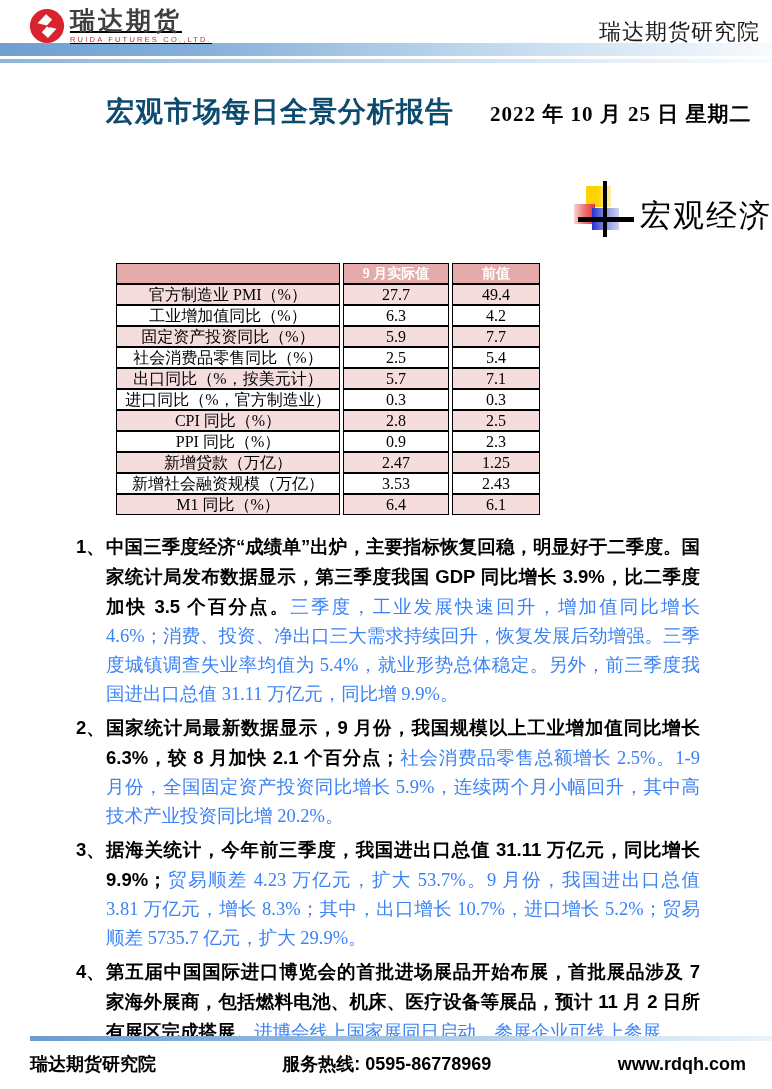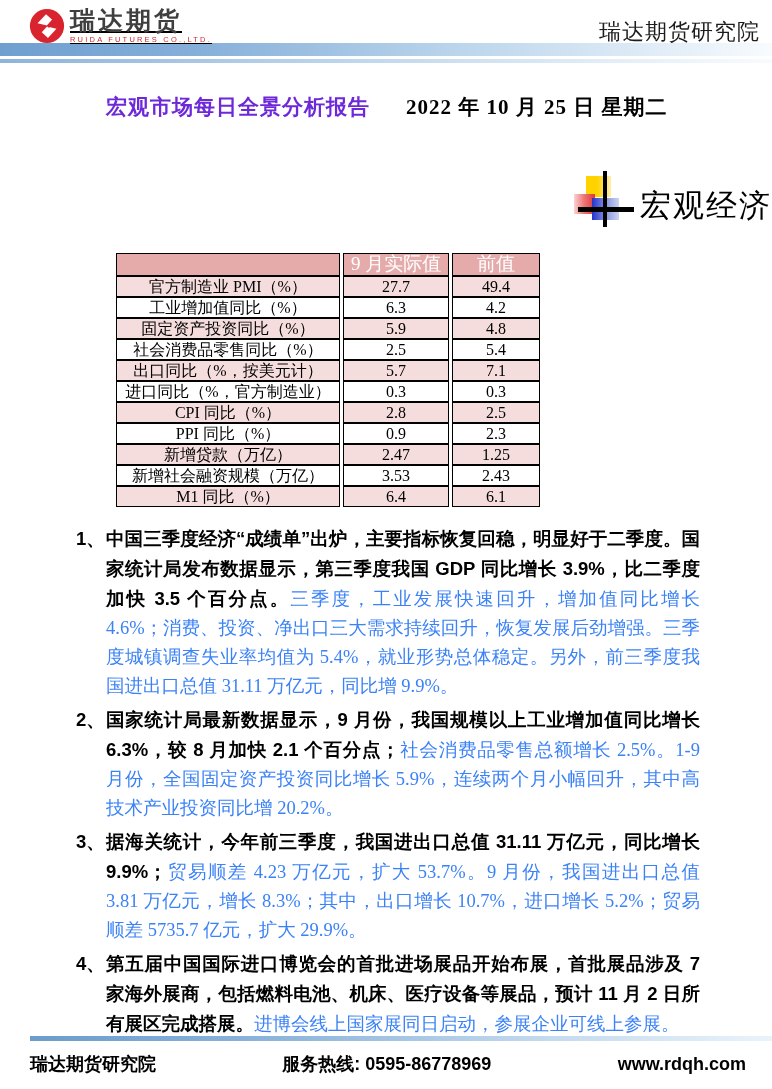--- a/index.html
+++ b/index.html
@@ -25,21 +25,21 @@
   .institute { font-family: "Liberation Sans", sans-serif; font-size: 22px; color: #1c1c1c; margin-top: 10px; letter-spacing: 1px; }
 
   
   .bar1 { height: 13px; width: 100%;
     background: linear-gradient(to right, #6f9fd0 0%, #85afd9 25%, #bcd6ec 60%, #e8f1f9 90%, #f8fbfe 100%); }
   .bar2 { height: 4px; width: 100%; margin-top: 3px;
     background: linear-gradient(to right, #8db4dc 0%, #b9d2ea 40%, #e3eef8 80%, #f8fbfe 100%); }
 
   
   .title-row { display: flex; align-items: baseline; margin: 30px 0 0 106px; }
-  .report-title { font-family: "Liberation Sans", sans-serif; font-weight: bold; font-size: 21px; letter-spacing: 1px; color: #6d28d9; }
+  .report-title { font-family: "Liberation Sans", sans-serif; font-weight: bold; font-size: 28px; letter-spacing: 1px; color: #0c4a6e; }
   .report-date { font-family: "Liberation Serif", serif; font-weight: bold; font-size: 21px; margin-left: 36px; letter-spacing: 1px; }
 
   
   .section-heading { display: flex; align-items: flex-end; margin: 48px 0 0 70px; height: 58px; justify-content: flex-end; }
   .bullet { position: relative; width: 50px; height: 56px; flex: 0 0 auto; overflow: visible; }
   .sq-yellow { position: absolute; left: 12px; top: 5px; width: 25px; height: 21px;
     background: linear-gradient(to right, #ffd200 0%, #ffd200 45%, #fdf0b0 100%); }
   .sq-red { position: absolute; left: 0; top: 23px; width: 21px; height: 20px;
     background: linear-gradient(to left, #e03636 0%, #ee7a7a 55%, #f9d3d3 100%); }
   .sq-blue { position: absolute; left: 18px; top: 27px; width: 27px; height: 22px;
@@ -48,21 +48,21 @@
   .cross-v { position: absolute; left: 29px; top: 0; width: 4px; height: 56px; background: #000; }
   .cross-h { position: absolute; left: 4px; top: 36px; width: 56px; height: 5px; background: #000; }
   .section-title { font-family: "Liberation Serif", serif; font-size: 31px; font-weight: normal; margin-left: 16px; letter-spacing: 2px; line-height: 1; padding-bottom: 6px; }
 
   
   .macro-table { margin: 26px 0 0 113px; border-collapse: separate; border-spacing: 3px 0; }
   .macro-table th, .macro-table td {
     border: 1px solid #000; text-align: center; vertical-align: middle;
     height: 21px; padding: 0 4px; font-size: 16px; line-height: 1.1;
   }
-  .macro-table th { background: #e5abab; color: #fff; font-weight: normal; font-size: 19px; }
+  .macro-table th { background: #e5abab; color: #fff; font-weight: bold; font-size: 14px; }
   .col-label { width: 224px; }
   .col-cur { width: 106px; }
   .col-prev { width: 88px; }
   .macro-table tbody tr:nth-child(odd) td { background: #f6dddd; }
   .macro-table tbody tr:nth-child(even) td { background: #ffffff; }
 
   
   .news { margin: 17px 0 0 76px; width: 624px; }
   .news-item { display: flex; margin-bottom: 4px; }
   .news-num { flex: 0 0 30px; font-family: "Liberation Sans", sans-serif; font-weight: bold; font-size: 18.5px; line-height: 29px; }
@@ -131,21 +131,21 @@
           <td>49.4</td>
         </tr>
       <tr>
           <td>工业增加值同比（%）</td>
           <td>6.3</td>
           <td>4.2</td>
         </tr>
       <tr>
           <td>固定资产投资同比（%）</td>
           <td>5.9</td>
-          <td>4.8</td>
+          <td>7.7</td>
         </tr>
       <tr>
           <td>社会消费品零售同比（%）</td>
           <td>2.5</td>
           <td>5.4</td>
         </tr>
       <tr>
           <td>出口同比（%，按美元计）</td>
           <td>5.7</td>
           <td>7.1</td>

